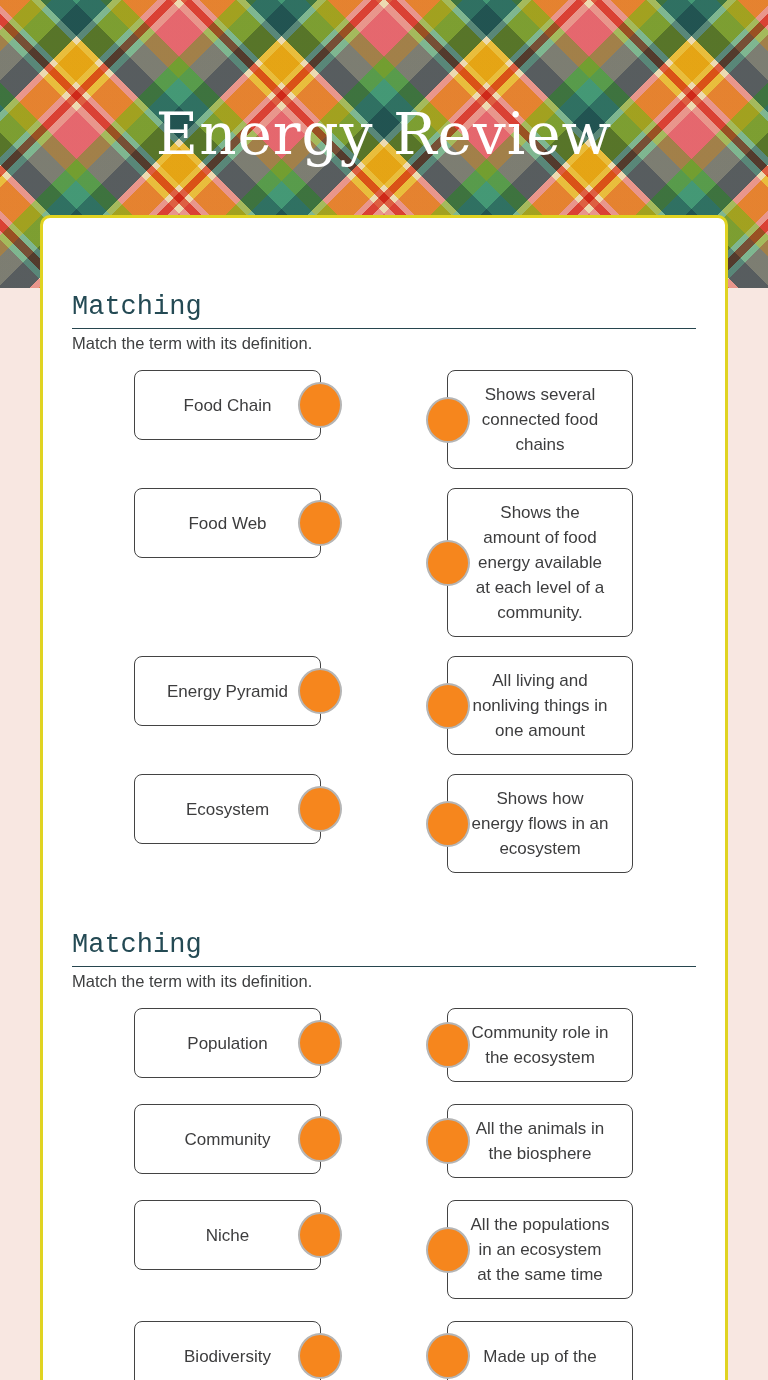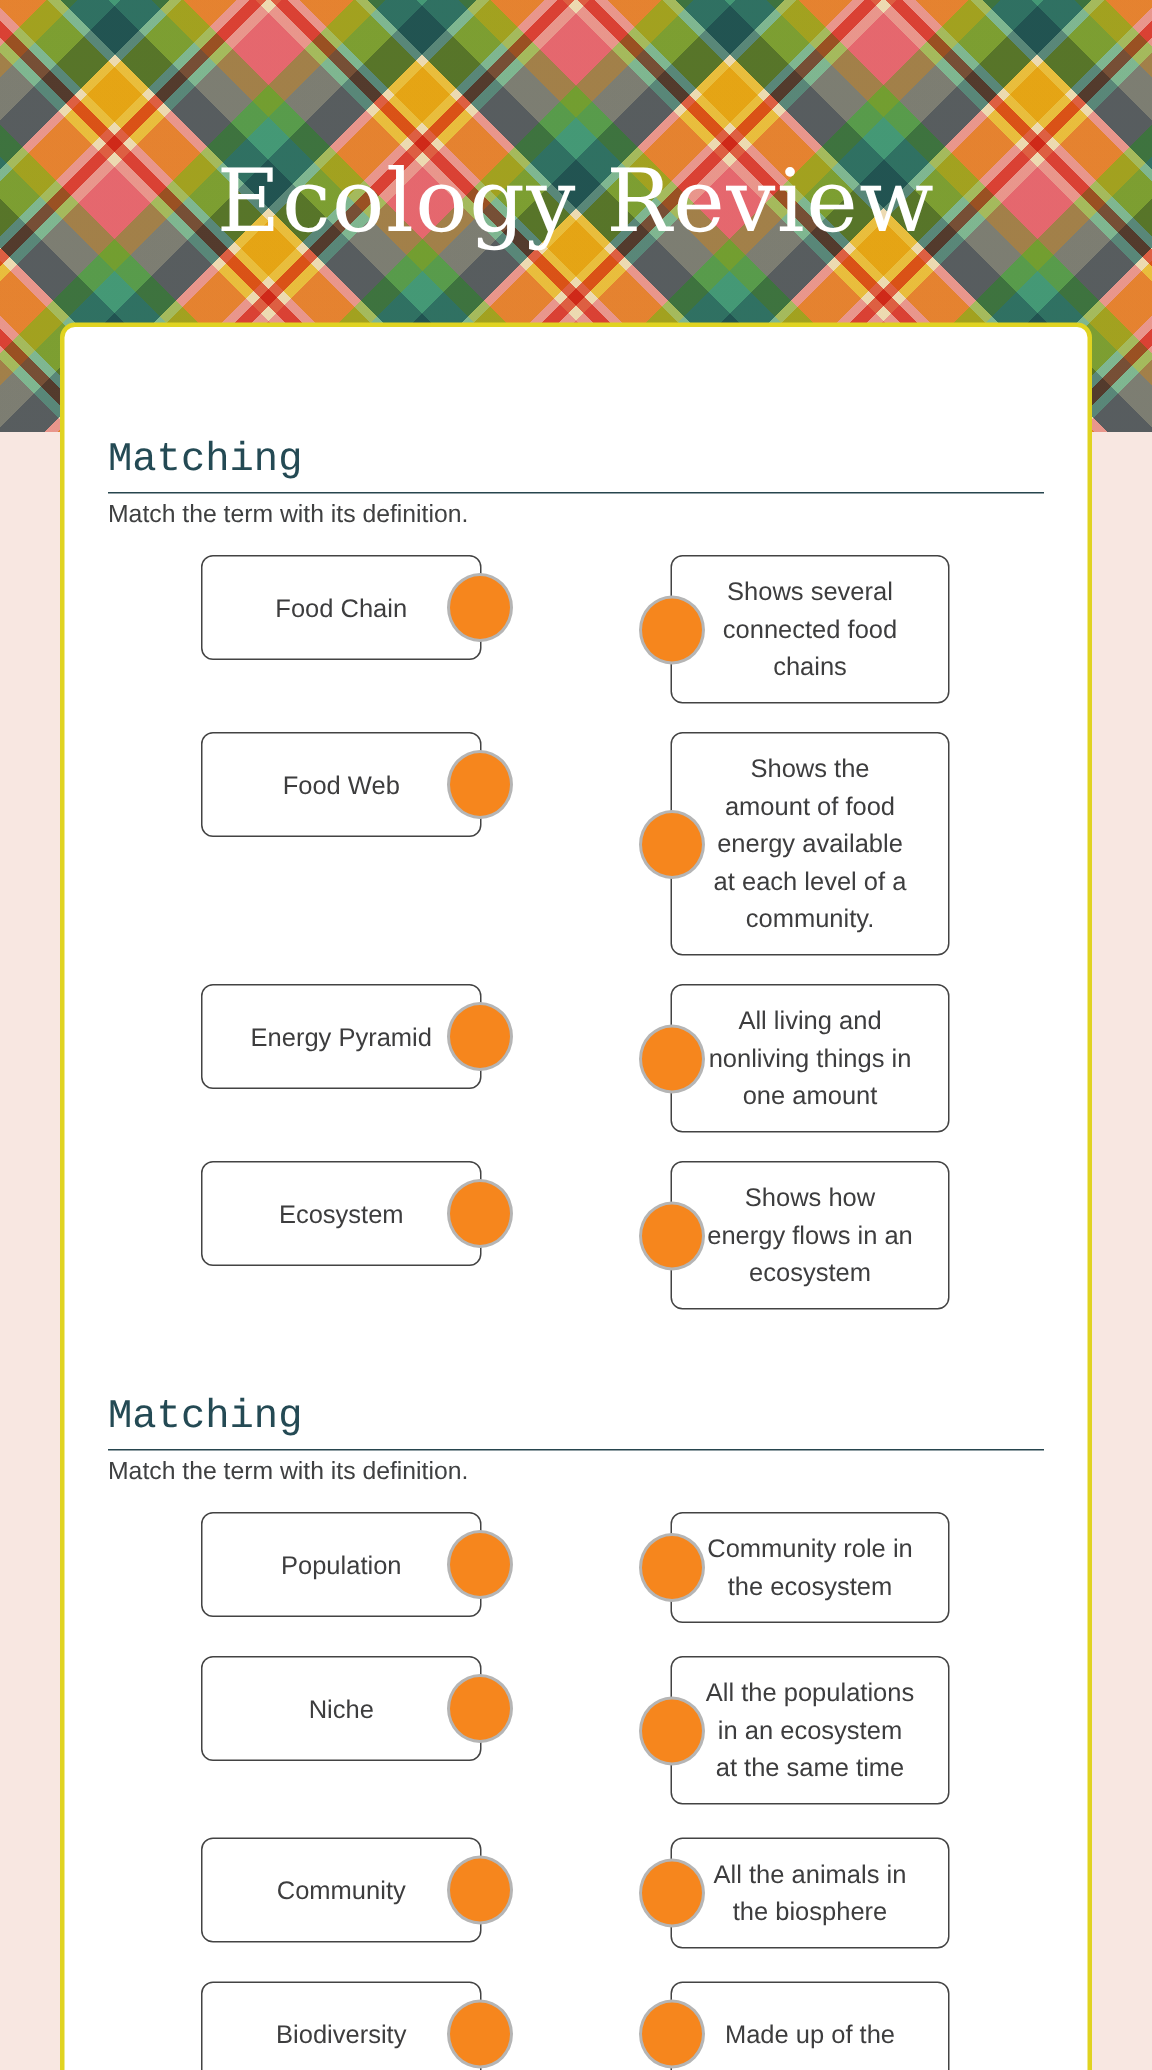--- a/index.html
+++ b/index.html
@@ -138,21 +138,21 @@
     top: 50%;
     transform: translateY(-50%);
   }
   .dot-right { right: -22px; }
   .dot-left  { left: -22px; }
 </style>
 </head>
 <body>
 
 <header class="plaid-header">
-  <h1 class="worksheet-title">Ecology Review</h1>
+  <h1 class="worksheet-title">Energy Review</h1>
 </header>
 
 <main class="worksheet-card">
 
   <section class="matching-section sec1">
     <h2 class="section-heading">Matching</h2>
     <hr class="section-divider">
     <p class="section-instructions">Match the term with its definition.</p>
 
     <div class="matching-row">
@@ -222,45 +222,45 @@
       </div>
       <div class="definition-box">
         <span class="dot dot-left"></span>
         <span class="definition-label">Community role in
 the ecosystem</span>
       </div>
     </div>
 
     <div class="matching-row">
       <div class="term-box">
+        <span class="term-label">Community</span>
+        <span class="dot dot-right"></span>
+      </div>
+      <div class="definition-box">
+        <span class="dot dot-left"></span>
+        <span class="definition-label">All the animals in
+the biosphere</span>
+      </div>
+    </div>
+
+    <div class="matching-row">
+      <div class="term-box">
         <span class="term-label">Niche</span>
         <span class="dot dot-right"></span>
       </div>
       <div class="definition-box">
         <span class="dot dot-left"></span>
         <span class="definition-label">All the populations
 in an ecosystem
 at the same time</span>
       </div>
     </div>
 
     <div class="matching-row">
       <div class="term-box">
-        <span class="term-label">Community</span>
-        <span class="dot dot-right"></span>
-      </div>
-      <div class="definition-box">
-        <span class="dot dot-left"></span>
-        <span class="definition-label">All the animals in
-the biosphere</span>
-      </div>
-    </div>
-
-    <div class="matching-row">
-      <div class="term-box">
         <span class="term-label">Biodiversity</span>
         <span class="dot dot-right"></span>
       </div>
       <div class="definition-box">
         <span class="dot dot-left"></span>
         <span class="definition-label">Made up of the</span>
       </div>
     </div>
   </section>
 

